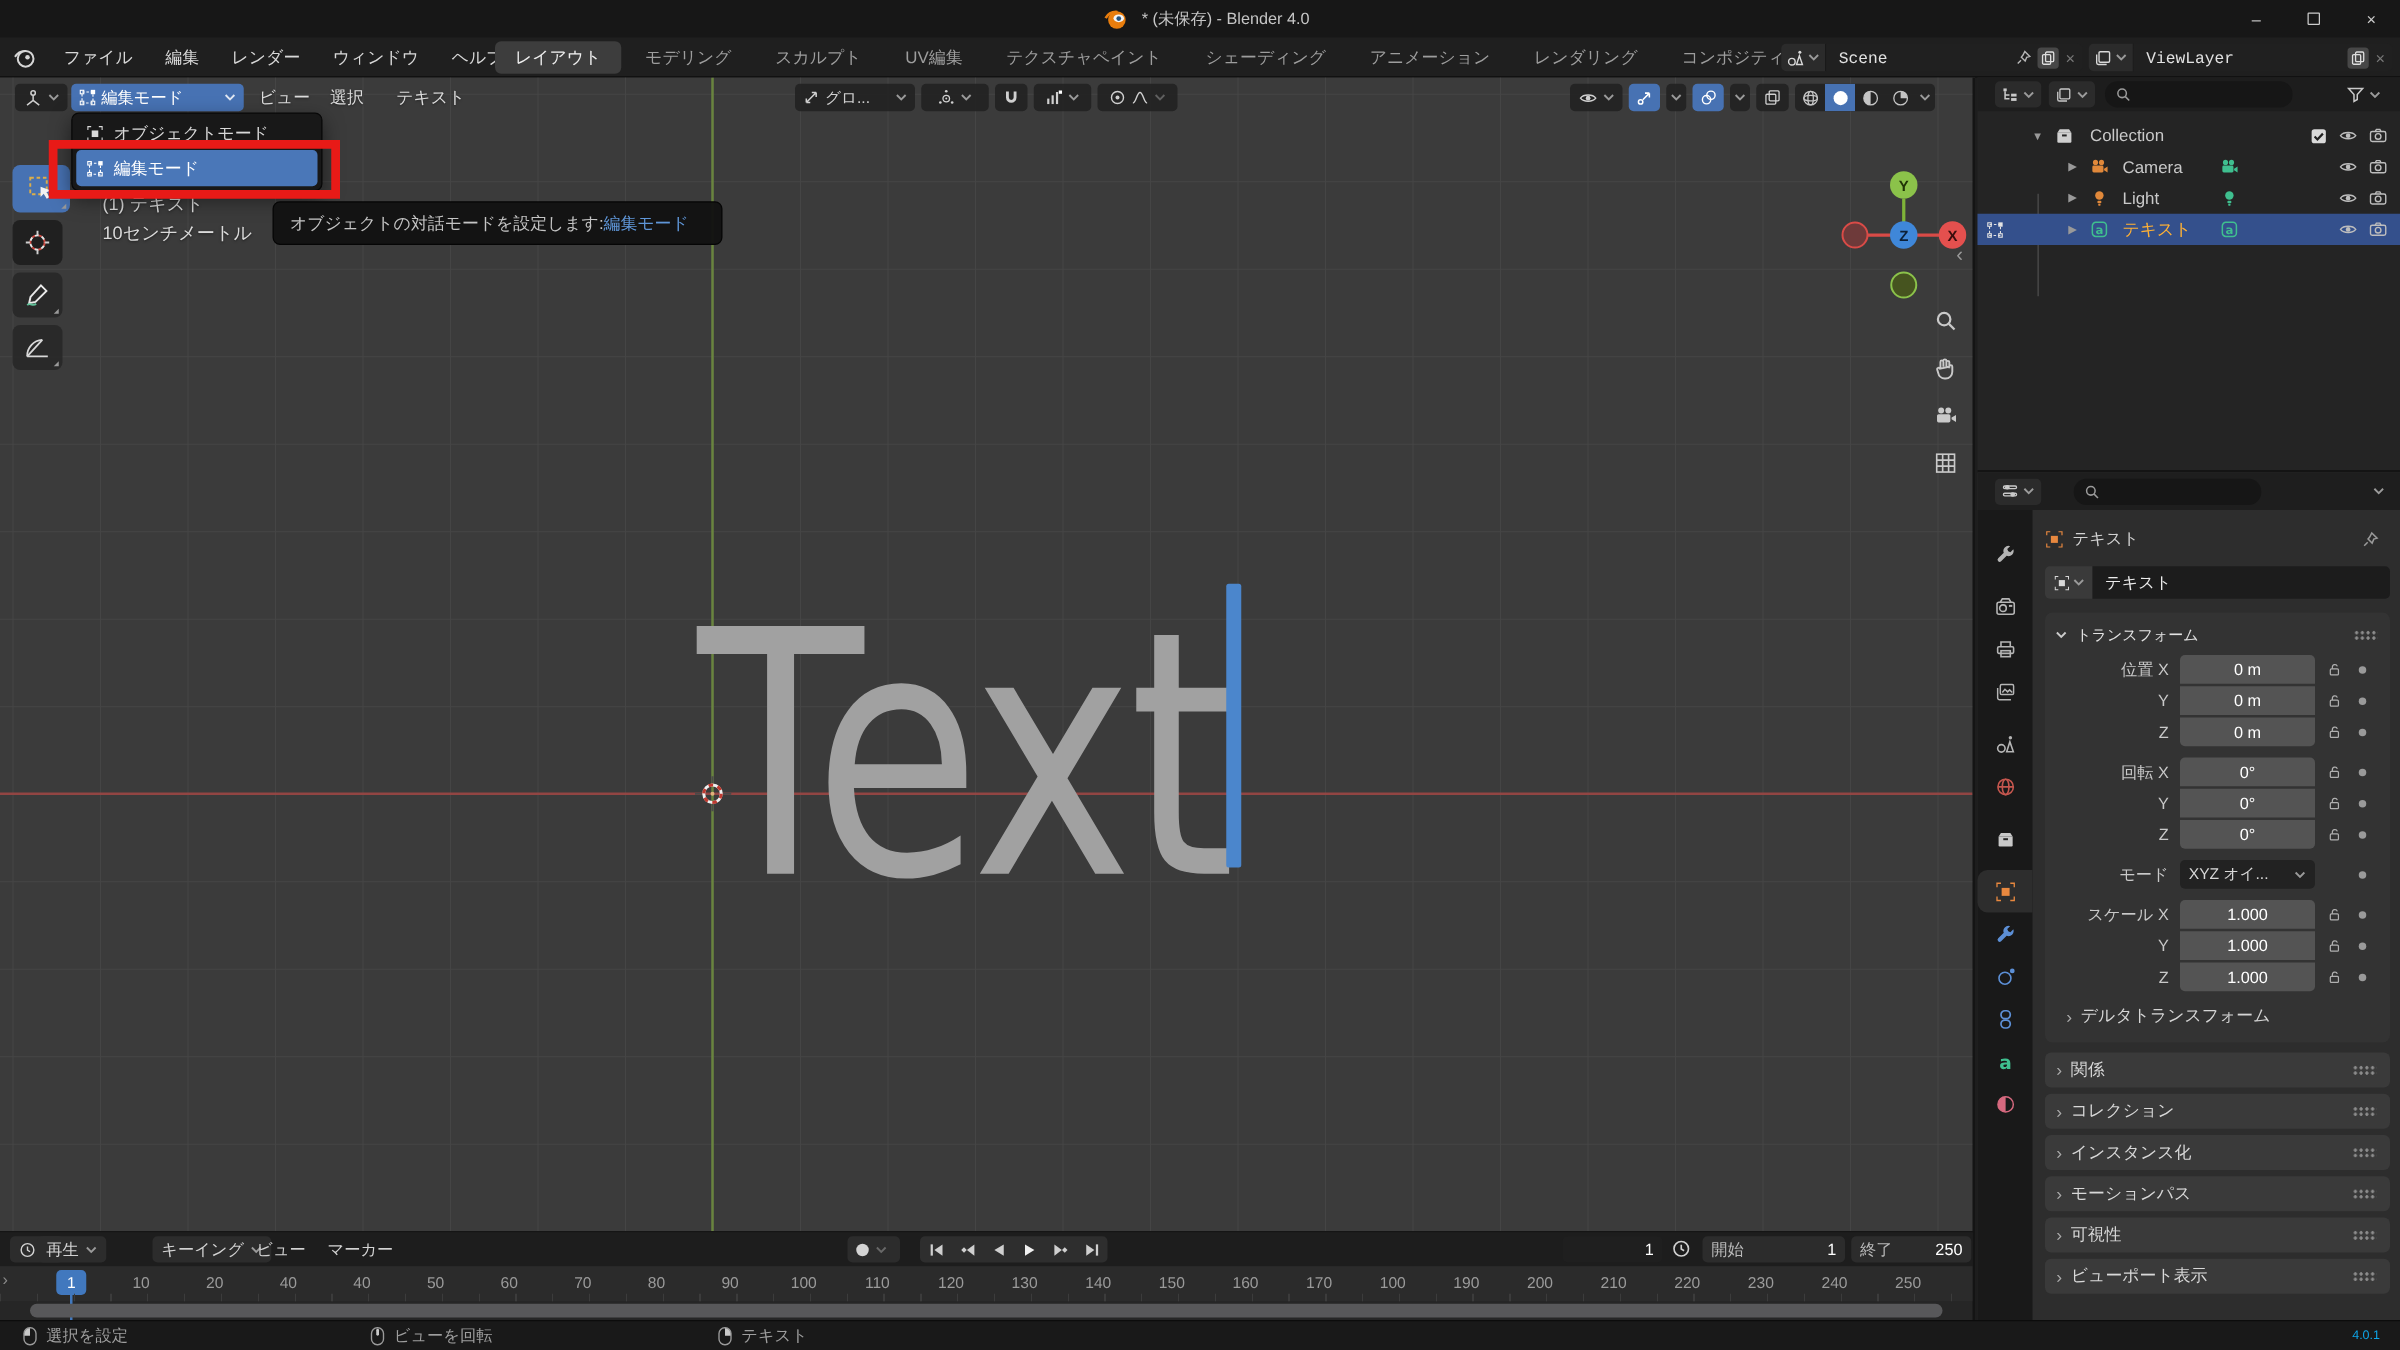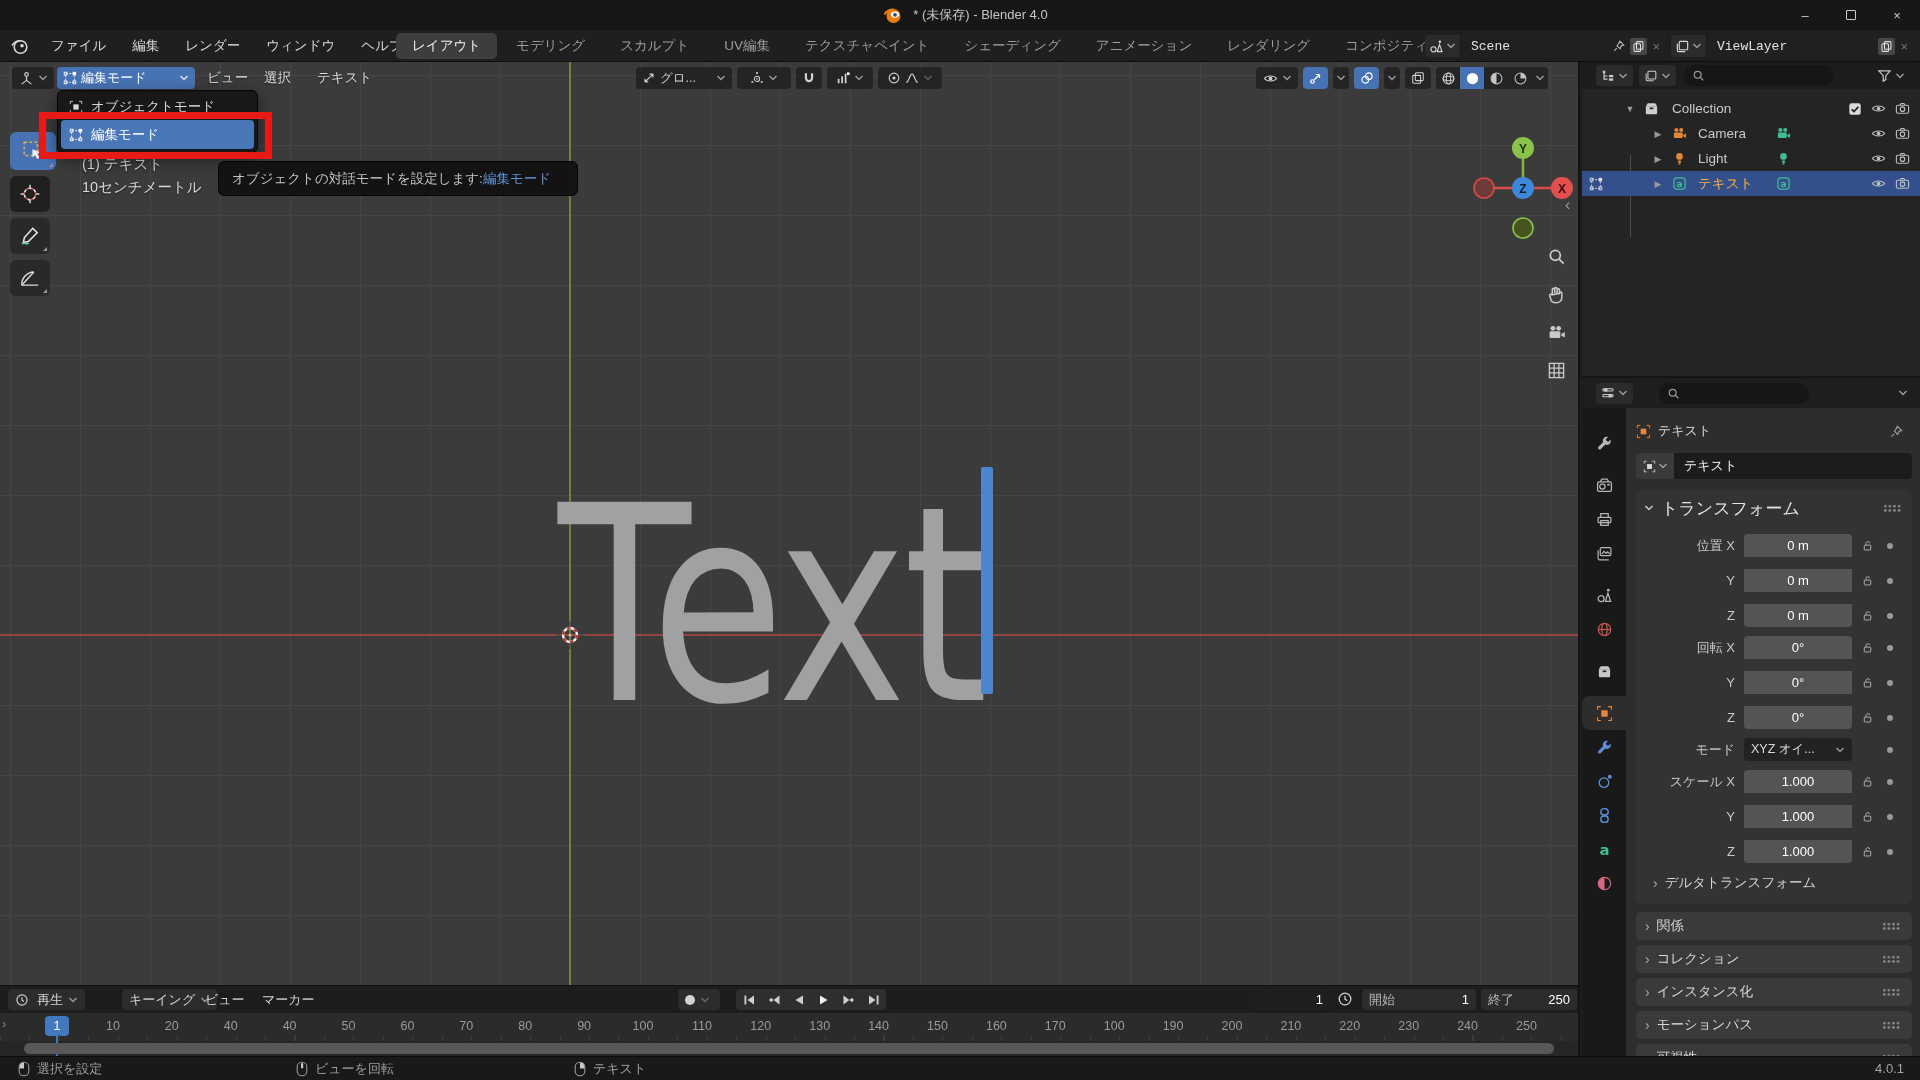--- a/index.html
+++ b/index.html
@@ -99,24 +99,24 @@
   .ptabs { position:absolute; left:0; top:30px; width:44px; height:648px; background:#191919; }
   .ptab { position:absolute; left:0; width:44px; height:34px; display:flex; align-items:center; justify-content:center; }
   .ptab.active { background:#2d2d2d; border-radius:8px 0 0 8px; }
   .pcontent { position:absolute; left:44px; top:30px; width:294px; height:648px; padding:10px 8px 0 10px; }
   .pbreadcrumb { display:flex; align-items:center; gap:7px; height:26px; color:#d2d2d2; }
   .pbreadcrumb .pin { margin-left:auto; margin-right:8px; color:#9a9a9a; }
   .idrow { display:flex; height:26px; margin-top:9px; }
   .idrow .ibtn { width:38px; background:#3a3a3a; border-radius:4px 0 0 4px; display:flex; align-items:center; justify-content:center; gap:2px; }
   .idrow .ifield { flex:1; background:#1c1c1c; border-radius:0 4px 4px 0; display:flex; align-items:center; padding-left:10px; color:#ececec; }
   .tpanel { margin-top:11px; background:#333333; border-radius:6px; padding:4px 8px 8px 8px; }
-  .tpanel-head { height:28px; display:flex; align-items:center; gap:7px; color:#e3e3e3; font-size:17px; }
+  .tpanel-head { height:28px; display:flex; align-items:center; gap:7px; color:#e3e3e3; font-size:12px; }
   .grip { width:19px; height:8px; margin-left:auto; margin-right:2px;
     background-image:radial-gradient(circle,#8d8d8d 1.1px, transparent 1.4px); background-size:4.6px 4.3px; }
-  .trow { display:flex; align-items:center; height:23px; margin-top:12px; }
+  .trow { display:flex; align-items:center; height:23px; margin-top:2px; }
   .trow.gap { margin-top:9px; }
   .trow .tlabel { width:100px; text-align:right; color:#c9c9c9; padding-right:9px; font-size:13px; }
   .trow .tfield { width:108px; height:23px; background:#545454; color:#fff; display:flex; align-items:center; justify-content:center; font-size:13px; }
   .trow .tdrop { width:108px; height:23px; background:#222; border-radius:4px; color:#d8d8d8; display:flex; align-items:center; padding:0 7px; gap:4px; font-size:12.5px; }
   .trow .tdrop span { flex:1; }
   .trow .lock { margin-left:9px; color:#b0b0b0; }
   .trow .adot { width:6px; height:6px; border-radius:50%; background:#9a9a9a; margin-left:13px; }
   .r-top { border-radius:4px 4px 0 0; } .r-bot { border-radius:0 0 4px 4px; }
   .delta-row { display:flex; align-items:center; gap:7px; height:26px; margin-top:7px; padding-left:9px; color:#d5d5d5; font-size:13.5px; }
   .cpanel { height:28px; margin-top:5px; background:#3a3a3a; border-radius:5px; display:flex; align-items:center; gap:7px; padding:0 9px; color:#d8d8d8; font-size:13.5px; }
@@ -136,21 +136,21 @@
   .curframe { position:absolute; top:3px; width:24px; height:20px; margin-left:-12px; background:#4178be; border-radius:4px;
     color:#fff; font-size:12.5px; display:flex; align-items:center; justify-content:center; }
   .playhead { position:absolute; left:56px; top:23px; width:2px; height:21px; background:#4178be; }
   .tl-scroll { position:relative; height:16px; }
   .tl-scroll .handle { position:absolute; left:24px; top:2px; width:1530px; height:11px; background:#58585a; border-radius:6px; }
   .region-toggle { position:absolute; left:2px; top:30px; color:#8a8a8a; font-size:13px; }
 
   
   .statusbar { position:absolute; left:0; top:1056px; width:1920px; height:24px; background:#191919; border-top:1px solid #0c0c0c; }
   .sitem { position:absolute; top:0; height:24px; display:flex; align-items:center; gap:7px; color:#9e9e9e; font-size:13px; }
-  .version { position:absolute; right:16px; top:0; line-height:24px; color:#a3a3a3; font-size:13px;margin-left:12px; }
+  .version { position:absolute; right:16px; top:0; line-height:24px; color:#0ea5e9; font-size:10px;margin-left:12px; }
 </style>
 </head>
 <body>
 
 <div class="app">
 
   <div class="titlebar">
     <span class="icon logo">
       <svg viewBox="0 0 20 20">
           <circle cx="10.5" cy="11" r="7" fill="#e87d0d"></circle>

